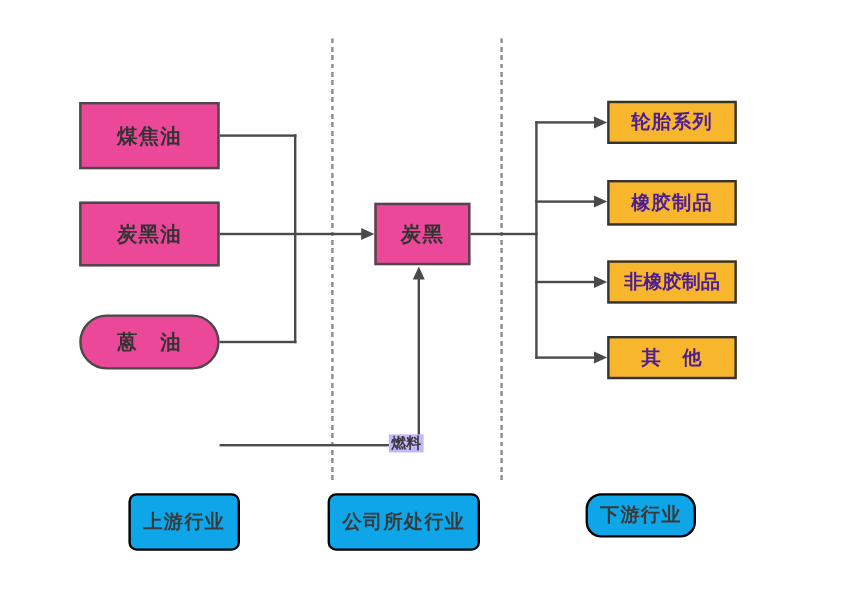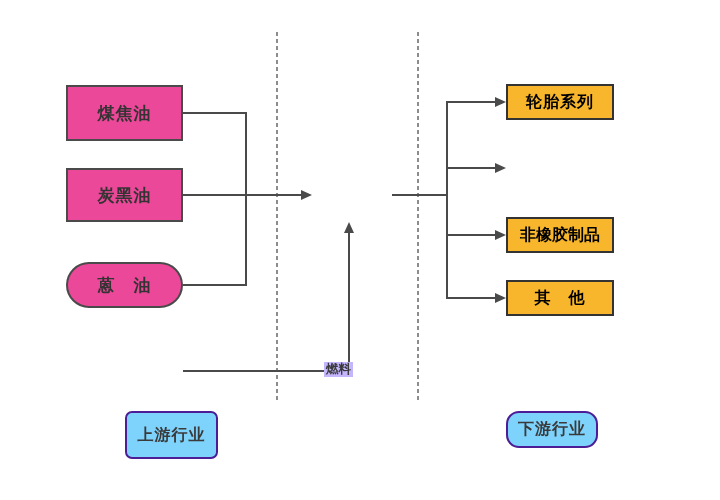--- a/index.html
+++ b/index.html
@@ -5,25 +5,25 @@
   html,body{margin:0;padding:0;background:#ffffff;}
   .canvas{
     position:relative;width:720px;height:500px;background:#ffffff;overflow:hidden;
     font-family:"Liberation Sans","DejaVu Sans",sans-serif;
   }
   .node{
     position:absolute;display:flex;align-items:center;justify-content:center;
     box-sizing:border-box;font-weight:bold;color:#333333;letter-spacing:1px;
   }
   .node.white{background:#ec4899;border:2px solid #4a4a4a;font-size:17px;}
-  .node.orange{background:#F8B62D;border:2px solid #333333;color:#000000;font-size:16px;}
+  .node.orange{background:#F8B62D;border:2px solid #333333;color:#4c1d95;font-size:16px;}
   .lane-label{
     position:absolute;display:flex;align-items:center;justify-content:center;
-    box-sizing:border-box;background:#7dd3fc;border:2px solid #4c1d95;border-radius:7px;
-    font-weight:bold;font-size:16px;color:#3a3a3a;letter-spacing:1px;margin-left:18px;
+    box-sizing:border-box;background:#0ea5e9;border:2px solid #000000;border-radius:7px;
+    font-weight:bold;font-size:16px;color:#3a3a3a;letter-spacing:1px;
   }
   .line{position:absolute;background:#4a4a4a;}
   .line.h{height:2px;}
   .line.v{width:2px;}
   .dash{
     position:absolute;top:32px;height:371px;width:2px;
     background:repeating-linear-gradient(to bottom,#8c8c8c 0px,#8c8c8c 4px,transparent 4px,transparent 7px);
   }
   .arrow-right{
     position:absolute;width:0;height:0;
@@ -67,21 +67,24 @@
   <div class="line h" style="left:446px;top:297px;width:49px;"></div>
   <div class="arrow-right" style="left:495px;top:97px;"></div>
   <div class="arrow-right" style="left:495px;top:163px;"></div>
   <div class="arrow-right" style="left:495px;top:230px;"></div>
   <div class="arrow-right" style="left:495px;top:293px;"></div>
 
   <div class="node white" style="left:66px;top:85px;width:117px;height:56px;">煤焦油</div>
   <div class="node white" style="left:66px;top:168px;width:117px;height:54px;">炭黑油</div>
   <div class="node white" style="left:66px;top:262px;width:117px;height:46px;border-radius:23px;">蒽　油</div>
 
+  <div class="node white" style="left:312px;top:169px;width:80px;height:52px;">炭黑</div>
 
   <div class="node orange" style="left: 506px; top: 84px; width: 108px; height: 36px; background: rgb(248, 182, 45);">轮胎系列</div>
+  <div class="node orange" style="left: 506px; top: 150px; width: 108px; height: 38px; background: rgb(248, 182, 45);">橡胶制品</div>
   <div class="node orange" style="left: 506px; top: 217px; width: 108px; height: 36px; letter-spacing: 0px; background: rgb(248, 182, 45);">非橡胶制品</div>
   <div class="node orange" style="left: 506px; top: 280px; width: 108px; height: 36px; background: rgb(248, 182, 45);">其　他</div>
 
   <div class="lane-label" style="left:107px;top:411px;width:93px;height:48px;">上游行业</div>
+  <div class="lane-label" style="left:273px;top:411px;width:127px;height:48px;">公司所处行业</div>
   <div class="lane-label" style="left:488px;top:411px;width:92px;height:37px;border-radius:13px;">下游行业</div>
 
 </div>
 
 </body></html>

